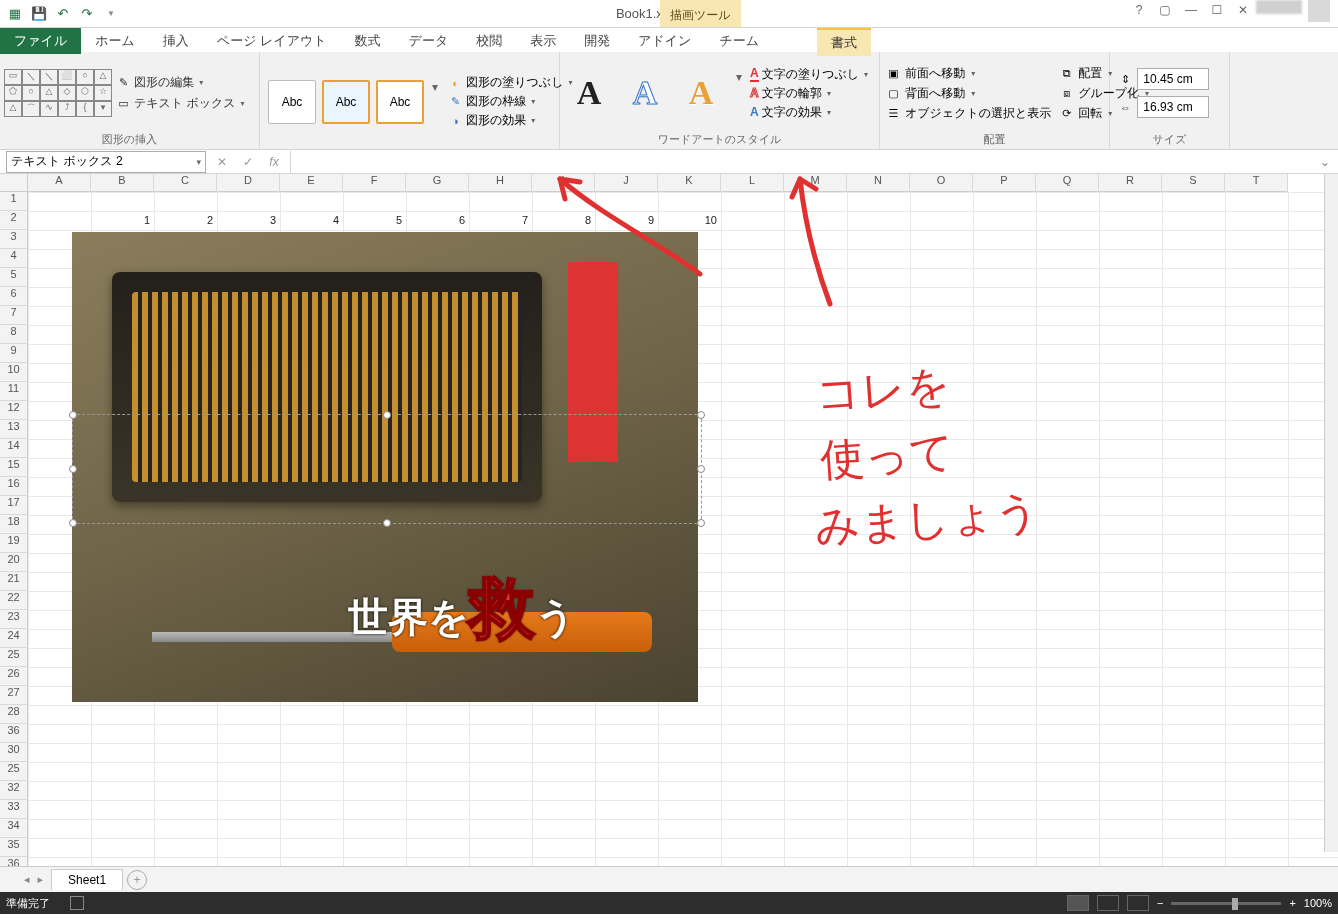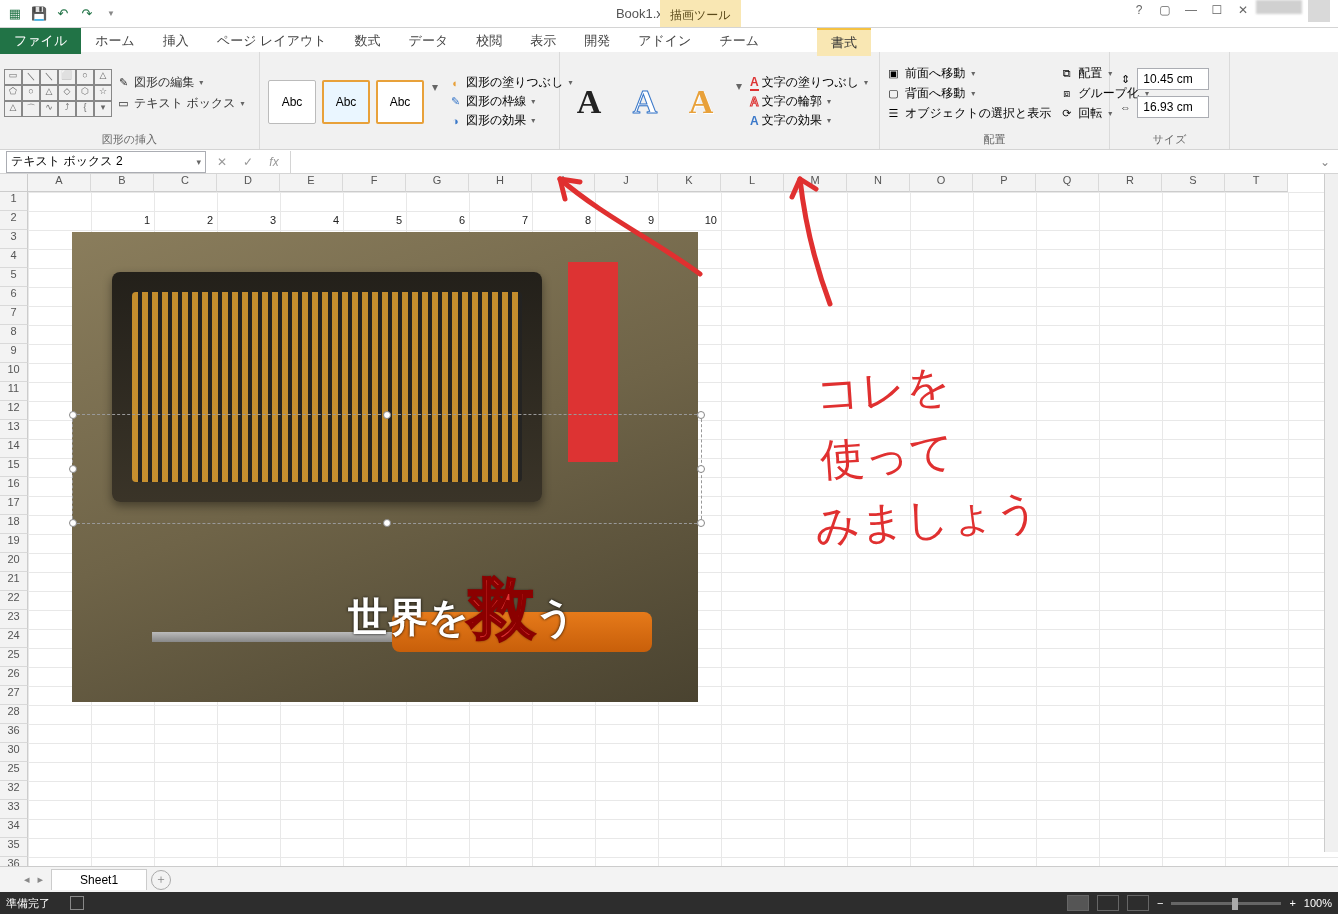--- a/index.html
+++ b/index.html
@@ -87,21 +87,21 @@
   .wa-text2 .big2 { color:#e03535; font-size:66px; -webkit-text-stroke:2px #8b0000; }
 
   
   .ink { position:absolute; stroke:#e03030; fill:none; stroke-width:5; stroke-linecap:round; stroke-linejoin:round; pointer-events:none; }
   .ink-text { position:absolute; color:#e03030; font-size:44px; font-family:"Comic Sans MS","Yu Gothic",cursive; transform:rotate(-4deg); pointer-events:none; line-height:1.5;}
 
   
   .sheet-tabs { height:26px; background:#f3f3f3; border-top:1px solid #ccc; display:flex; align-items:center; padding-left:20px; gap:4px;}
   .sheet-nav { display:flex; gap:0; color:#888; font-size:11px;}
   .sheet-nav span { padding:0 4px; }
-  .sheet-tab { padding:3px 28px; background:#fff; border:1px solid #ccc; border-bottom:none; font-size:12px; }
+  .sheet-tab { padding:3px 16px; background:#fff; border:1px solid #ccc; border-bottom:none; font-size:12px; }
   .add-sheet { width:20px; height:20px; border:1px solid #aaa; border-radius:50%; display:flex; align-items:center; justify-content:center; color:#888; font-size:12px;}
 
   
   .statusbar { height:22px; background:#2d2d2d; color:#fff; display:flex; align-items:center; font-size:11px; padding:0 6px; justify-content:space-between;}
   .statusbar .right { display:flex; align-items:center; gap:8px;}
   .view-btn { width:22px; height:16px; border:1px solid #666; display:inline-block; }
   .zoom-slider { width:110px; height:3px; background:#666; position:relative; }
   .zoom-slider::after { content:""; position:absolute; left:55%; top:-4px; width:6px; height:12px; background:#aaa; }
   .sb-ico { display:inline-block; width:14px; height:14px; }
   .vscroll { position:absolute; right:0; top:0; bottom:14px; width:14px; background:#f0f0f0; border-left:1px solid #ccc;}
@@ -232,20 +232,21 @@
             <span>文字の輪郭</span>
             <span class="carrot">▾</span>
           </div>
         <div>
             <span class="A-ico" style="color:#3a78c9">A</span>
             <span>文字の効果</span>
             <span class="carrot">▾</span>
           </div>
       </div>
     </div>
+    <div class="group-label">ワードアートのスタイル</div>
   </div>
 
   <div class="group" style="width:230px">
     <div class="group-content">
       <div class="arrange-col">
         <div>
             <span class="sm-ico">▣</span>
             <span>前面へ移動</span>
             <span class="carrot">▾</span>
           </div>

